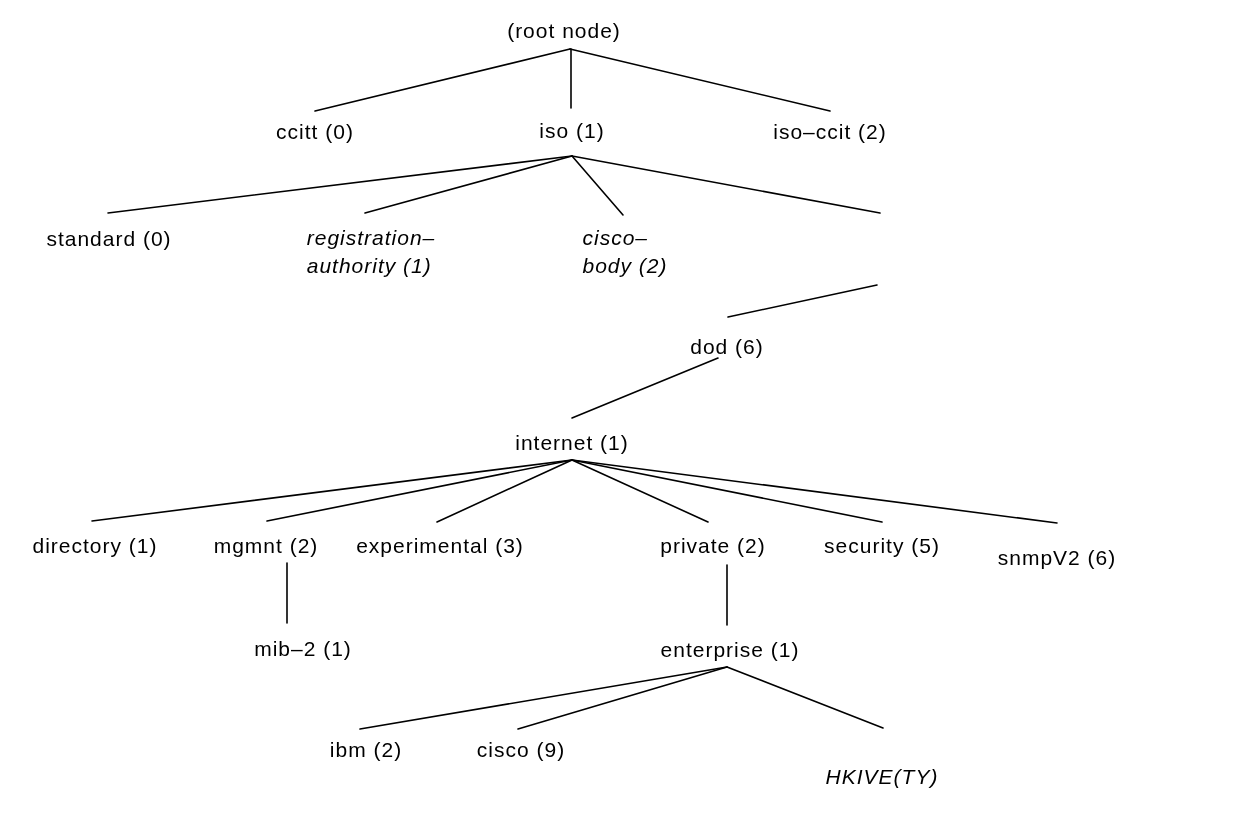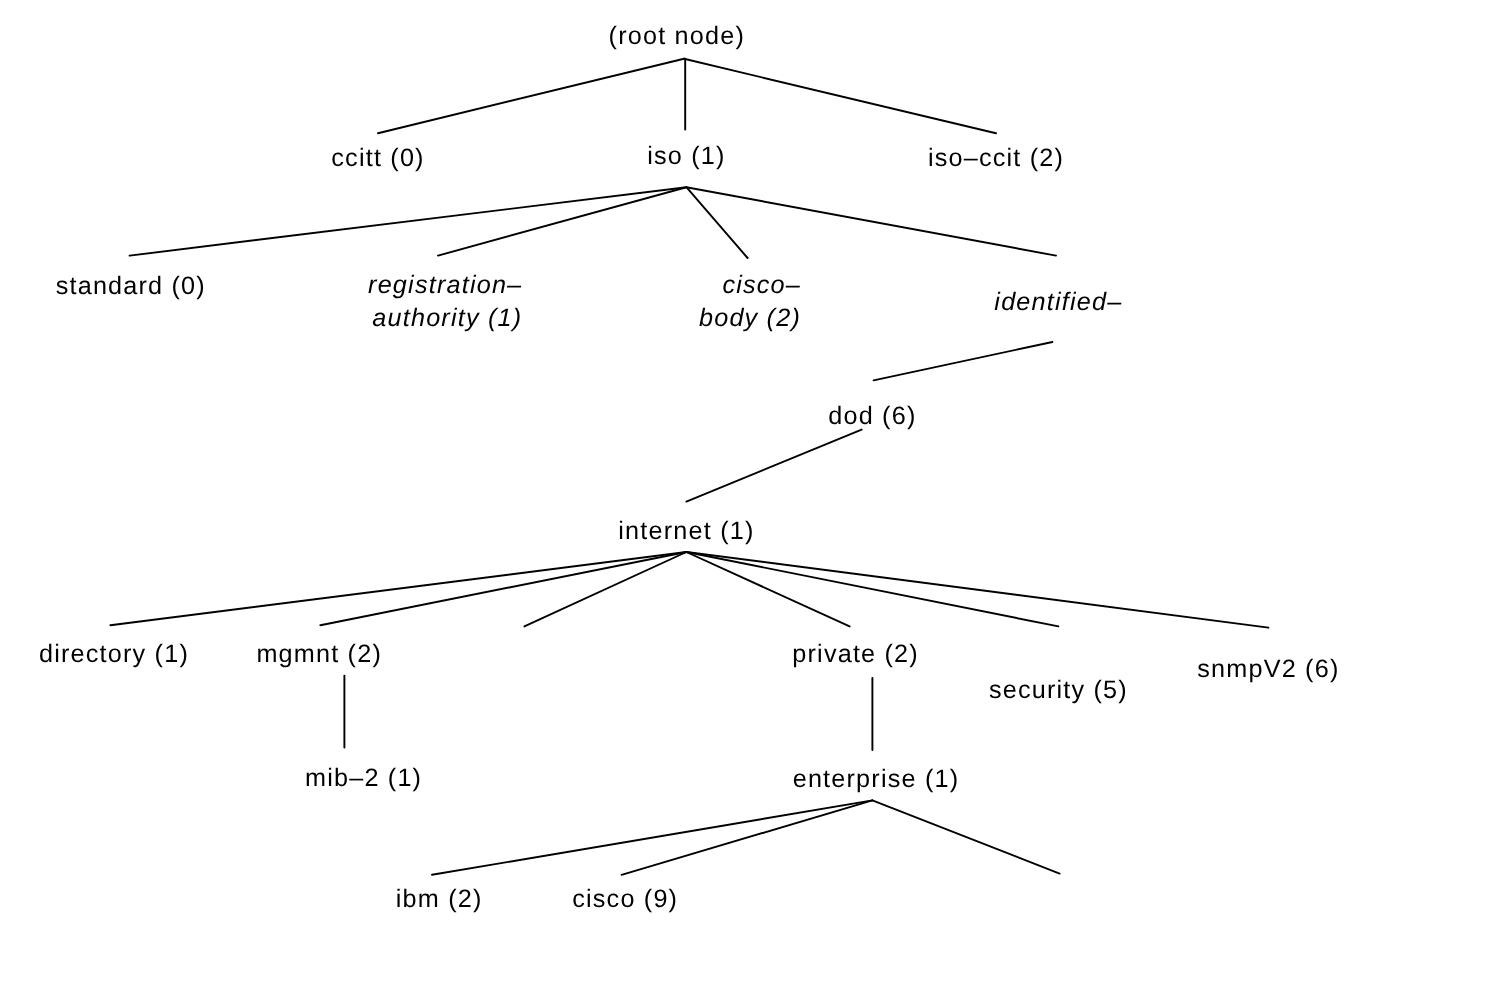--- a/index.html
+++ b/index.html
@@ -28,21 +28,21 @@
     stroke-linecap: round;
   }
   .node {
     position: absolute;
     transform: translate(-50%, -50%);
     color: #000000;
     font-size: 21px;
     letter-spacing: 1px;
     line-height: 28px;
     white-space: nowrap;
-    text-align: right;
+    text-align: left;
   }
   .node .ln { display: block; font-style: italic; }
 </style>
 </head>
 <body>
 
 <div class="canvas">
 
   <svg class="edges" viewBox="0 0 1239 833" xmlns="http://www.w3.org/2000/svg">
     <line x1="570" y1="49" x2="315" y2="111"></line>
@@ -77,31 +77,32 @@
     <span class="ln">registration–</span>
     <span class="ln">authority (1)</span>
   </div>
 
   <div class="node" style="left:625px; top:252px">
     <span class="ln">cisco–</span>
     <span class="ln">body (2)</span>
   </div>
 
   <div class="node" style="left:882px; top:252px">
-    <span class="ln">identified–</span>
   </div>
 
   <div class="node" style="left:727px;  top:347px">dod (6)</div>
   <div class="node" style="left:572px;  top:443px">internet (1)</div>
   <div class="node" style="left:95px;   top:546px">directory (1)</div>
   <div class="node" style="left:266px;  top:546px">mgmnt (2)</div>
+  <div class="node" style="left:440px;  top:546px">experimental (3)</div>
   <div class="node" style="left:713px;  top:546px">private (2)</div>
-  <div class="node" style="left:882px;  top:576px">security (5)</div>
+  <div class="node" style="left:882px;  top:546px">security (5)</div>
   <div class="node" style="left:1057px; top:558px">snmpV2 (6)</div>
   <div class="node" style="left:303px;  top:649px">mib–2 (1)</div>
   <div class="node" style="left:730px;  top:650px">enterprise (1)</div>
   <div class="node" style="left:366px;  top:750px">ibm (2)</div>
   <div class="node" style="left:521px;  top:750px">cisco (9)</div>
 
   <div class="node" style="left:882px; top:777px">
+    <span class="ln">HKIVE(TY)</span>
   </div>
 
 </div>
 
 </body></html>

